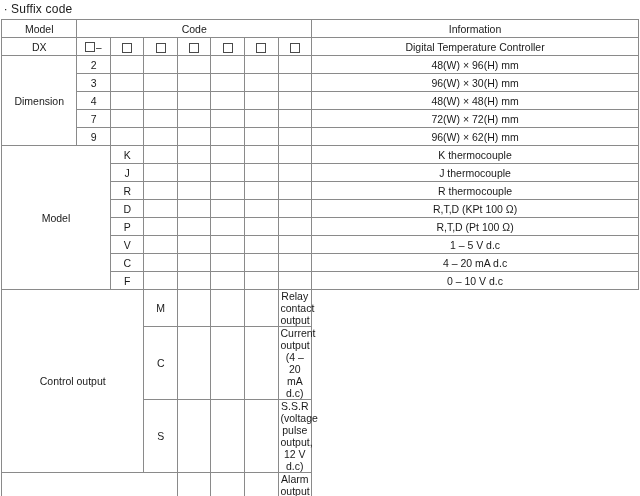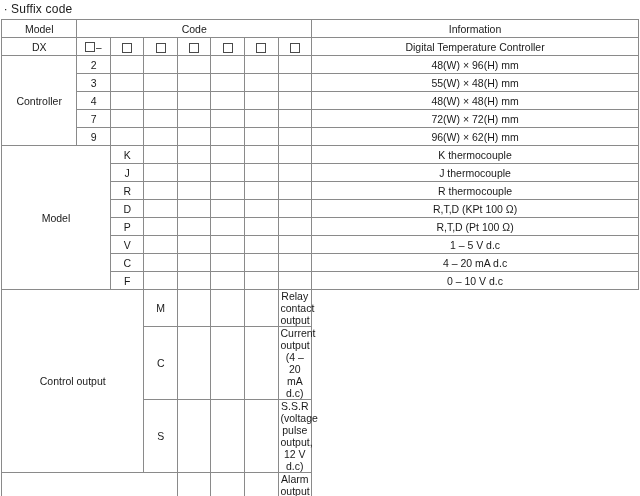--- a/index.html
+++ b/index.html
@@ -110,39 +110,39 @@
       <td class="box-cell"><span class="sqbox"></span></td>
       <td class="box-cell"><span class="sqbox"></span></td>
       <td class="box-cell"><span class="sqbox"></span></td>
       <td class="box-cell"><span class="sqbox"></span></td>
       <td class="box-cell"><span class="sqbox"></span></td>
       <td class="box-cell"><span class="sqbox"></span></td>
       <td class="info">Digital Temperature Controller</td>
     </tr>
 
     <tr>
-      <td class="rowlabel" rowspan="5">Controller</td>
+      <td class="rowlabel" rowspan="5">Dimension</td>
       <td class="code-cell">2</td>
       <td class="blank"></td>
       <td class="blank"></td>
       <td class="blank"></td>
       <td class="blank"></td>
       <td class="blank"></td>
       <td class="blank"></td>
       <td class="info">48(W) × 96(H) mm</td>
     </tr>
     <tr>
       <td class="code-cell">3</td>
       <td class="blank"></td>
       <td class="blank"></td>
       <td class="blank"></td>
       <td class="blank"></td>
       <td class="blank"></td>
       <td class="blank"></td>
-      <td class="info">55(W) × 48(H) mm</td>
+      <td class="info">96(W) × 30(H) mm</td>
     </tr>
     <tr>
       <td class="code-cell">4</td>
       <td class="blank"></td>
       <td class="blank"></td>
       <td class="blank"></td>
       <td class="blank"></td>
       <td class="blank"></td>
       <td class="blank"></td>
       <td class="info">48(W) × 48(H) mm</td>

